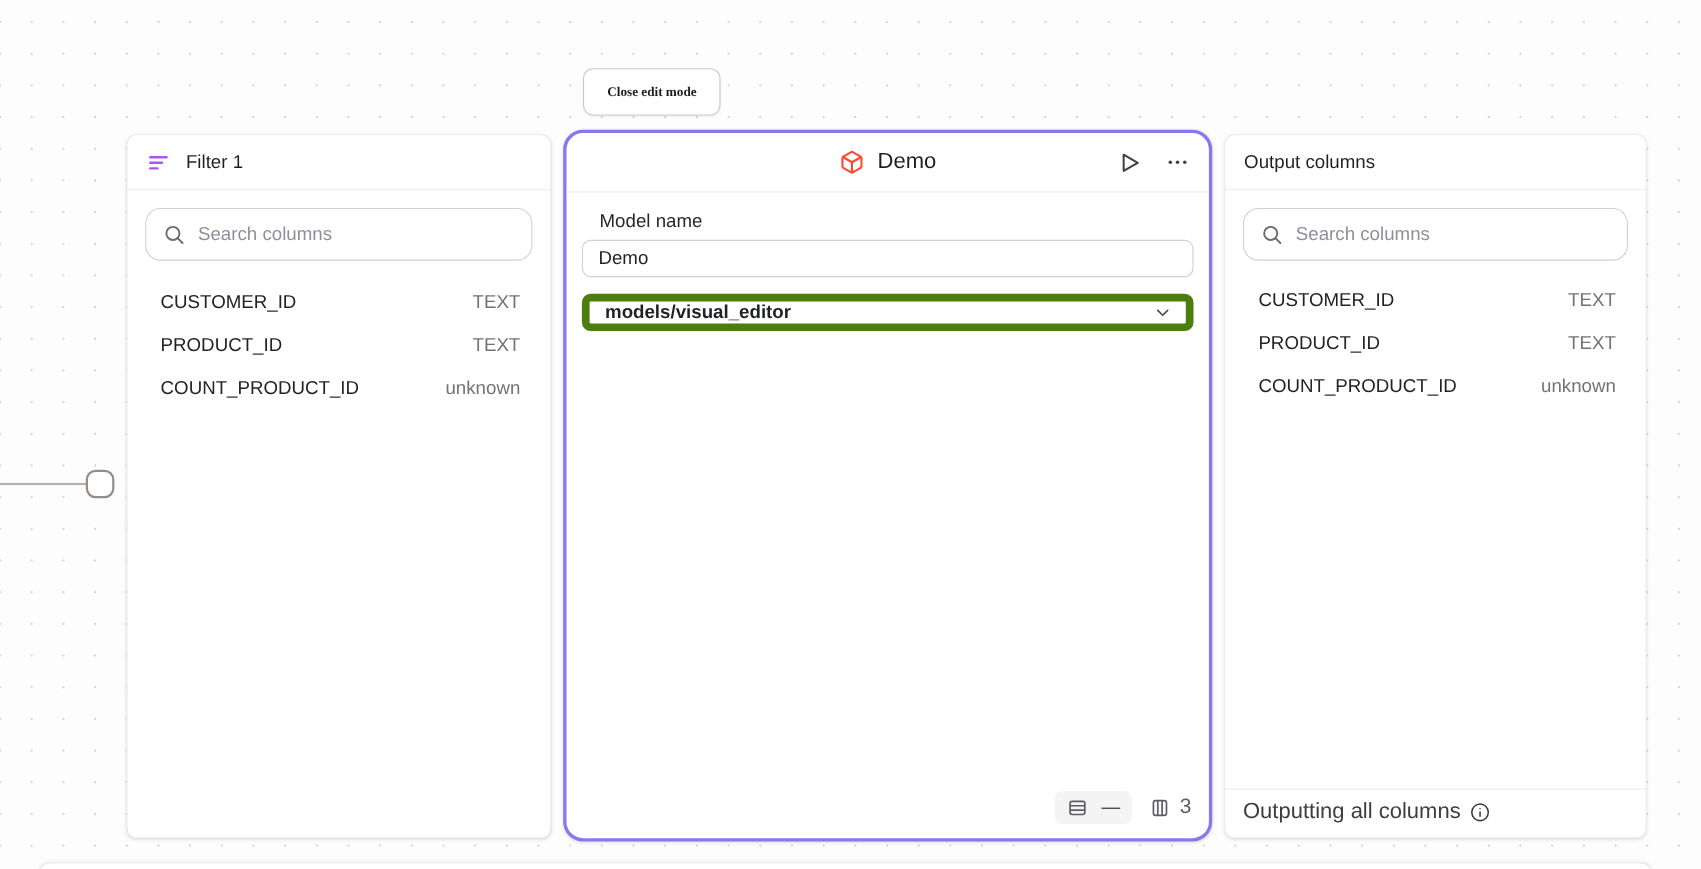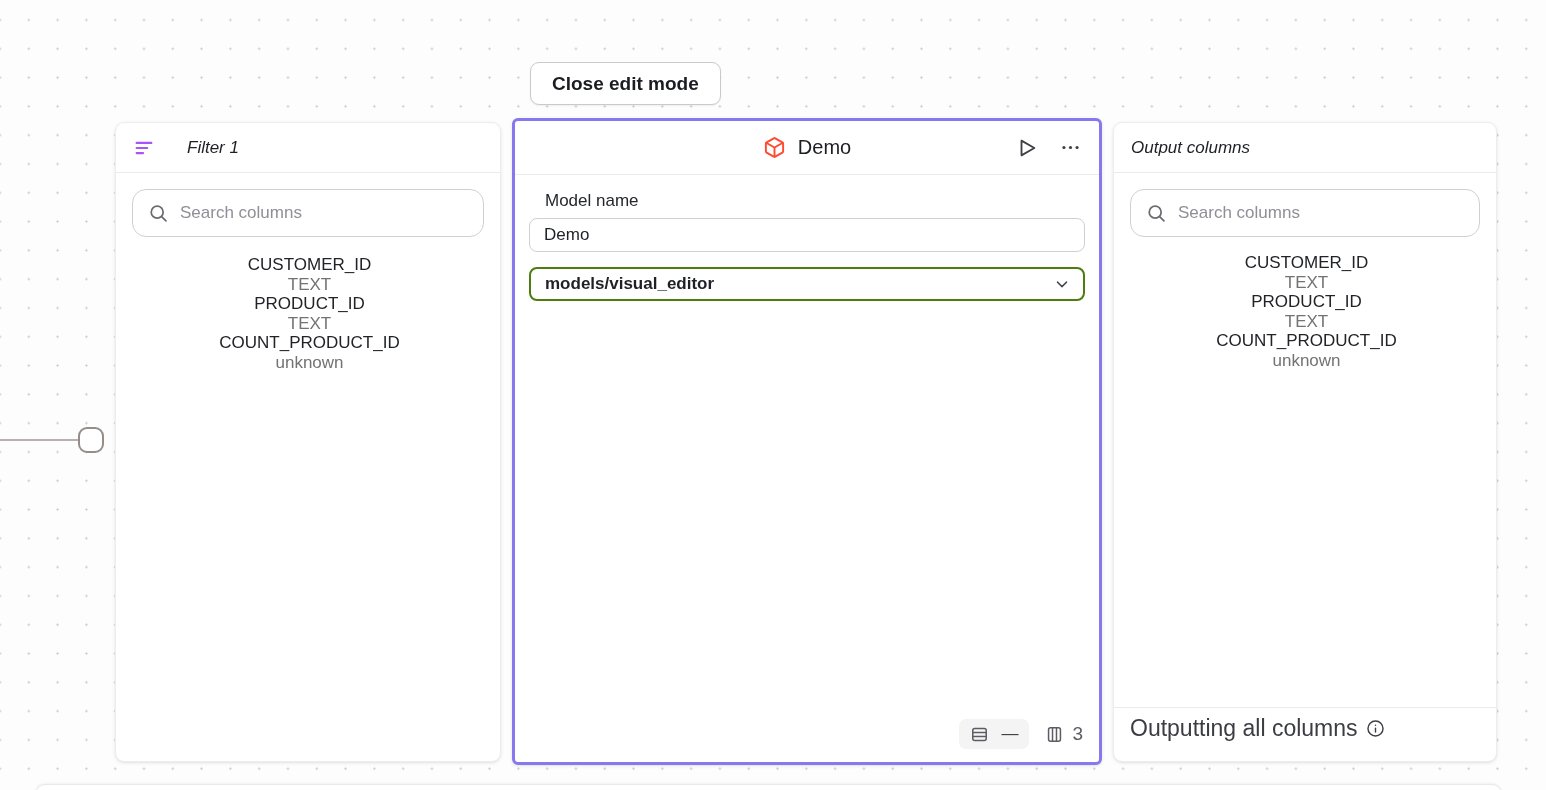--- a/index.html
+++ b/index.html
@@ -12,35 +12,35 @@
     background-position: -14.4px 5.6px;
     position:relative;
     color:#1f2126;
   }
 
   
   .close-btn {
     position:absolute; left:530px; top:62px; height:43px;
     padding:0 21px; background:#fff;
     border:1px solid #c9c9d0; border-radius:9px;
-    font-family:Liberation Sans, sans-serif; font-size:19px; font-weight:700; color:#1b1d22;
+    font-family:Liberation Serif, serif; font-size:12px; font-weight:700; color:#1b1d22;
     box-shadow:0 1px 2px rgba(20,20,30,.06);
     display:flex; align-items:center; cursor:pointer;
   }
 
   
   .node {
     position:absolute; background:#fff;
     border:1px solid #ededf0; border-radius:9px;
     box-shadow:0 1px 4px rgba(18,18,24,.07), 0 1px 2px rgba(18,18,24,.05);
   }
   .node-header {
-    height:50px; display:flex; align-items:center; gap:32px;
+    height:50px; display:flex; align-items:center; gap:14px;
     padding:0 17px; border-bottom:1px solid #ebebee;
-    font-size:17px; color:#1e2025;font-style:italic;
+    font-size:17px; color:#1e2025;
   }
   .node-title { white-space:nowrap; }
 
   .filter-node { left:115px; top:122px; width:386px; height:640px; }
   .output-node { left:1113px; top:122px; width:384px; height:640px; }
 
   
   .search-box {
     margin:16px; height:48px;
     border:1px solid #cfcfd6; border-radius:14px;
@@ -51,29 +51,28 @@
     border:none; outline:none; flex:1; font-family:inherit;
     font-size:17px; color:#1f2126; background:transparent;
   }
   .search-box input::placeholder { color:#8f8f98; }
 
   
   .col-list { margin-top:18px; }
   .col-row {
     height:39px; display:flex; align-items:center; justify-content:space-between;
     padding:0 27px 0 30px;
-    flex-direction:column;
   }
   .col-name { font-size:17px; color:#222327; }
   .col-type { font-size:17px; color:#737373; }
 
   
   .model-node {
     left:512px; top:118px; width:590px; height:647px;
-    border:3px solid #8878f0; border-radius:6px;
+    border:3px solid #8878f0; border-radius:18px;
   }
   .model-header {
     position:relative; height:54px; border-bottom:1px solid #ebebee;
     display:flex; align-items:center; justify-content:center; gap:12px;
   }
   .model-header-actions {
     position:absolute; right:16px; top:0; height:100%;
     display:flex; align-items:center; gap:18px;
   }
   .icon-btn {
@@ -82,42 +81,42 @@
   }
   .model-title { font-size:20px; color:#1c1e23; }
   .model-body { padding:16px 14px; }
   .field-label { font-size:17px; color:#25272c; margin-bottom:7px;margin-left:16px; }
   .text-field {
     width:100%; height:34px; border:1px solid #cfcfd6; border-radius:8px;
     padding:0 14px; font-family:inherit; font-size:17px; color:#1f2126;
     outline:none; background:#fff; margin-bottom:15px;
   }
   .select-field {
-    width:100%; height:34px; border:2px solid #4d7c0f; border-radius:8px;
+    width:100%; height:34px; border:7px solid #4d7c0f; border-radius:8px;
     padding:0 12px 0 14px; display:flex; align-items:center; justify-content:space-between;
     font-size:17px; font-weight:700; color:#1f2126; background:#fff; cursor:pointer;
   }
   .status-bar {
     position:absolute; right:16px; bottom:13px;
     display:flex; align-items:center; gap:16px; color:#5c5c63;
   }
   .status-pill {
     background:#f4f4f5; border-radius:7px; padding:5px 11px;
     display:flex; align-items:center; gap:12px; border:none; cursor:pointer;
     color:#5c5c63; font-family:inherit;
   }
   .status-dash { font-size:17px; color:#3c3d43; }
   .status-cols { display:flex; align-items:center; gap:8px; }
   .status-count { font-size:19px; color:#5c5c63; }
 
   
   .output-footer {
-    position:absolute; left:0; right:0; bottom:12px; height:42px;
+    position:absolute; left:0; right:0; bottom:2px; height:42px;
     border-top:1px solid #ebebee; display:flex; align-items:center; gap:8px;
-    padding:0 16px; font-size:23px; color:#3c3d43;
+    padding:0 16px; font-size:20px; color:#3c3d43;
   }
 
   
   .connector-line {
     position:absolute; left:0; top:439px; width:79px; height:2px; background:#b6b1ae;
   }
   .connector-handle {
     position:absolute; left:78px; top:427px; width:26px; height:26px;
     background:#fff; border:2px solid #958d89; border-radius:9px; cursor:crosshair;
   }

